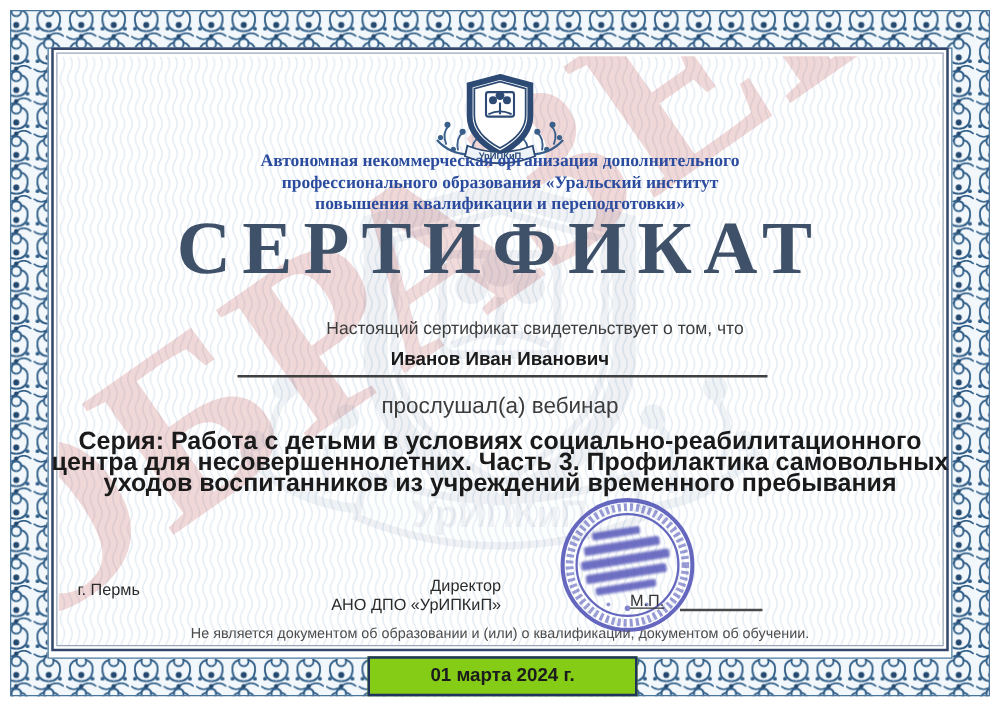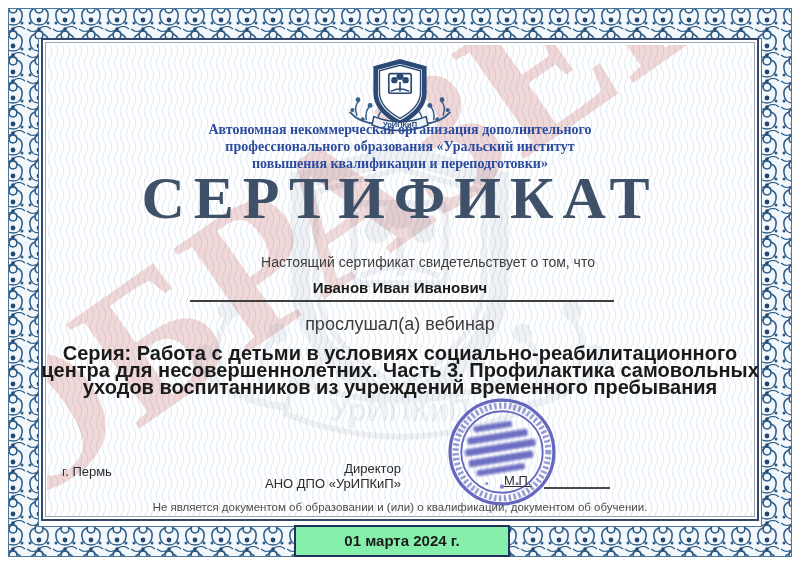--- a/index.html
+++ b/index.html
@@ -26,21 +26,21 @@
   .name{top:279px;font-size:15px;font-weight:bold;color:#1a1a1a;}
   .rule{left:190px;top:300px;width:424px;border-top:2px solid #3f3f3f;height:0;}
   .action{top:314px;font-size:18px;color:#3c3c3c;}
   .course{top:345px;font-size:20px;font-weight:bold;line-height:17px;color:#1a1a1a;}
   .stamp{left:446px;top:396px;z-index:3;}
   .director{left:265px;top:461px;font-size:13px;line-height:15px;color:#2b2b2b;text-align:right;}
   .city{left:62px;top:464px;font-size:13px;color:#2b2b2b;}
   .mp{left:504px;top:473px;font-size:13px;color:#333333;z-index:4;text-decoration:underline;}
   .sig-line{left:544px;top:487px;width:66px;border-top:2px solid #4a4a4a;height:0;z-index:4;}
   .footer{top:501px;font-size:11.5px;color:#4c4c4c;}
-  .date-box{left:294px;top:525px;width:212px;height:28px;background:#86efac;
+  .date-box{left:294px;top:525px;width:212px;height:28px;background:#84cc16;
             border:2px solid #20335c;z-index:5;text-align:center;line-height:28px;
             font-size:15px;font-weight:bold;color:#1c1c1c;}
   .logo-top{left:344px;top:54px;z-index:3;}
 </style>
 </head>
 <body>
 
 <div class="page">
 
   <svg class="border-svg" width="800" height="565">

